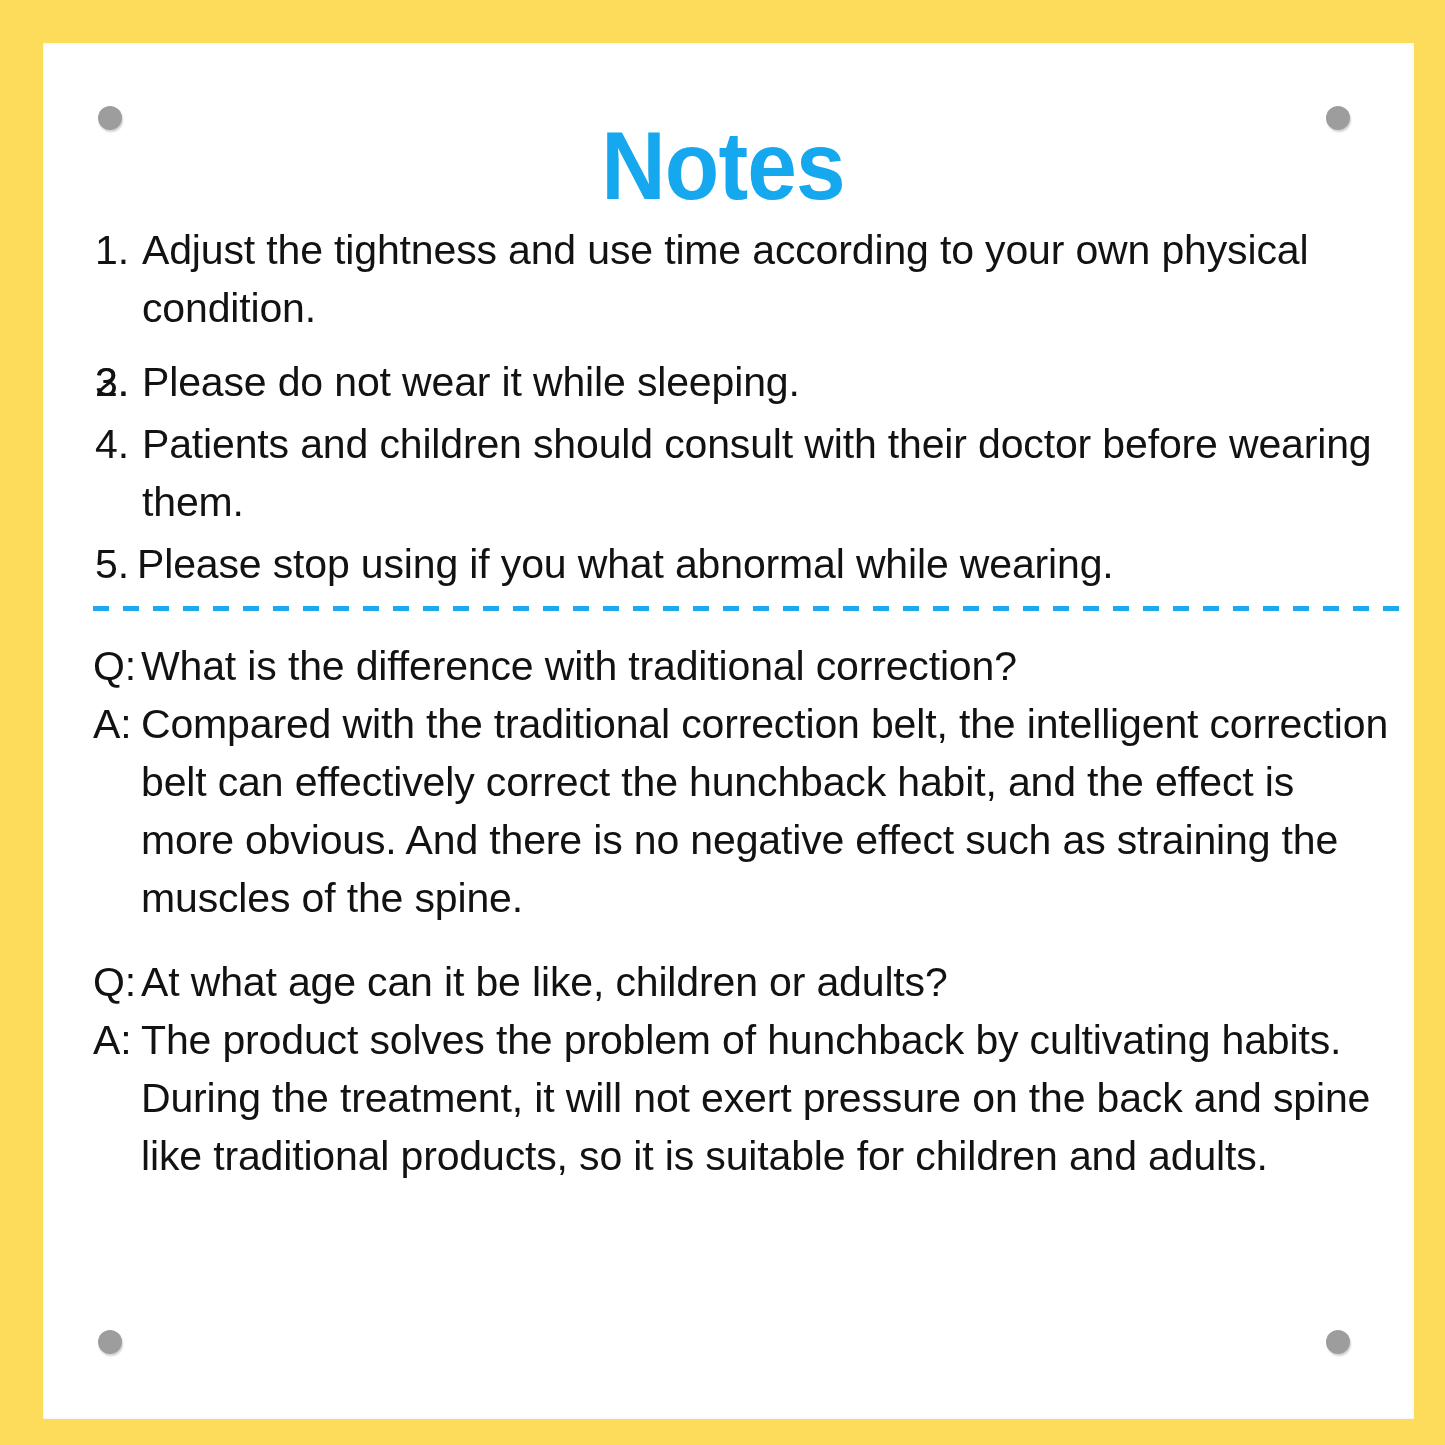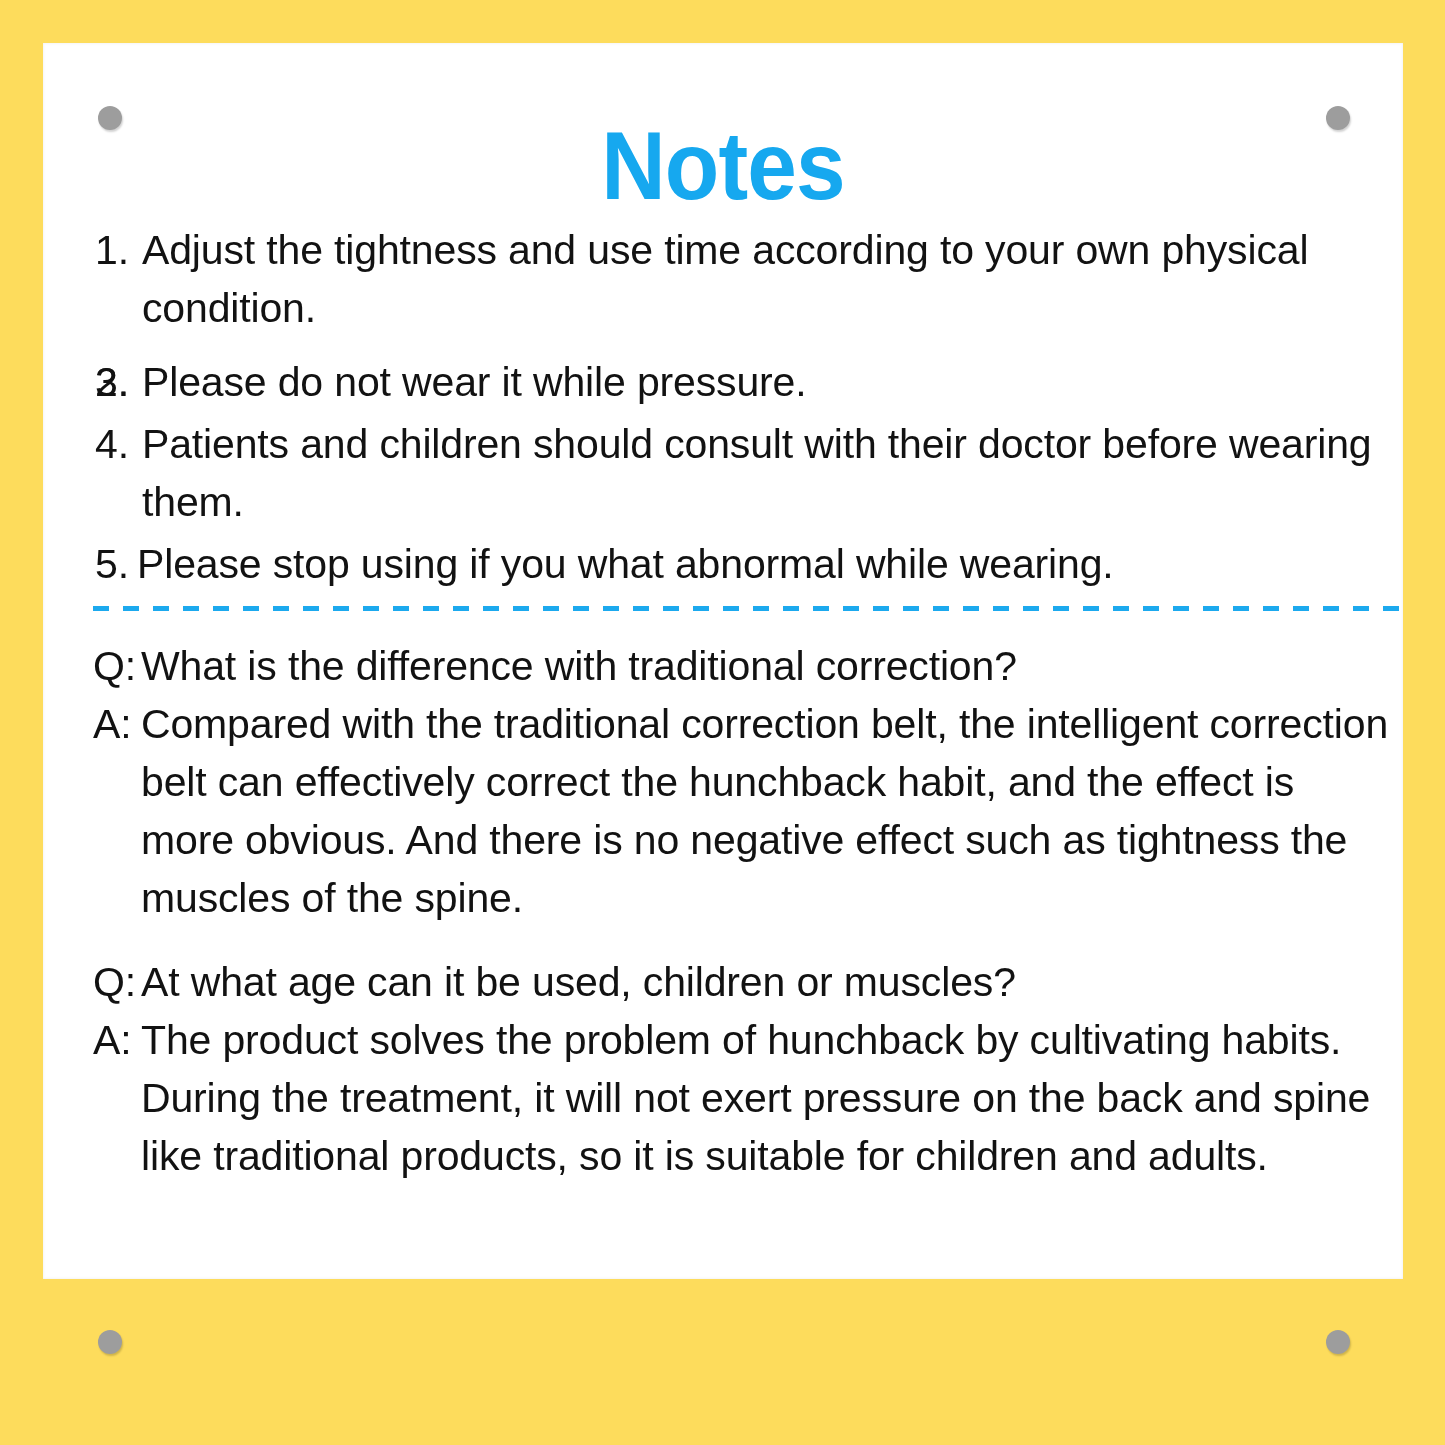--- a/index.html
+++ b/index.html
@@ -21,23 +21,24 @@
     width: 1445px;
     height: 1445px;
     background: #FDDC5C;
   }
 
   .card {
     position: absolute;
     left: 43px;
     top: 43px;
     width: 1360px;
-    height: 1236px;
+    height: 1376px;
     background: #FFFFFF;
     box-shadow: inset 0 0 3px rgba(200,200,200,0.35);
+    padding-left: 11px;
   }
 
   
   .screw {
     position: absolute;
     width: 24px;
     height: 24px;
     border-radius: 50%;
     background: #9D9D9D;
     box-shadow: 1px 2px 2px rgba(0,0,0,0.18);
@@ -151,49 +152,49 @@
       <ul class="notes-list">
         <li class="note-item">
           <span class="note-num">1.</span>
           <span>Adjust the tightness and use time according to your own physical condition.</span>
         </li>
         <li class="note-item">
           <span class="note-num">2.</span>
         </li>
         <li class="note-item tight">
           <span class="note-num">3.</span>
-          <span>Please do not wear it while pressure.</span>
+          <span>Please do not wear it while sleeping.</span>
         </li>
         <li class="note-item tight">
           <span class="note-num">4.</span>
           <span>Patients and children should consult with their doctor before wearing them.</span>
         </li>
         <li class="note-item nospace tight">
           <span class="note-num">5.</span>
           <span>Please stop using if you what abnormal while wearing.</span>
         </li>
       </ul>
 
       <div class="divider"></div>
 
       <div class="qa-block">
         <div class="qa-line">
           <span class="qa-label">Q:</span>
           <span>What is the difference with traditional correction?</span>
         </div>
         <div class="qa-line">
           <span class="qa-label">A:</span>
-          <span>Compared with the traditional correction belt, the intelligent correction belt can effectively correct the hunchback habit, and the effect is more obvious. And there is no negative effect such as tightness the muscles of the spine.</span>
+          <span>Compared with the traditional correction belt, the intelligent correction belt can effectively correct the hunchback habit, and the effect is more obvious. And there is no negative effect such as straining the muscles of the spine.</span>
         </div>
       </div>
 
       <div class="qa-block wide">
         <div class="qa-line">
           <span class="qa-label">Q:</span>
-          <span>At what age can it be used, children or muscles?</span>
+          <span>At what age can it be like, children or adults?</span>
         </div>
         <div class="qa-line">
           <span class="qa-label">A:</span>
           <span>The product solves the problem of hunchback by cultivating habits. During the treatment, it will not exert pressure on the back and spine like traditional products, so it is suitable for children and adults.</span>
         </div>
       </div>
 
     </div>
   </div>
 </div>

